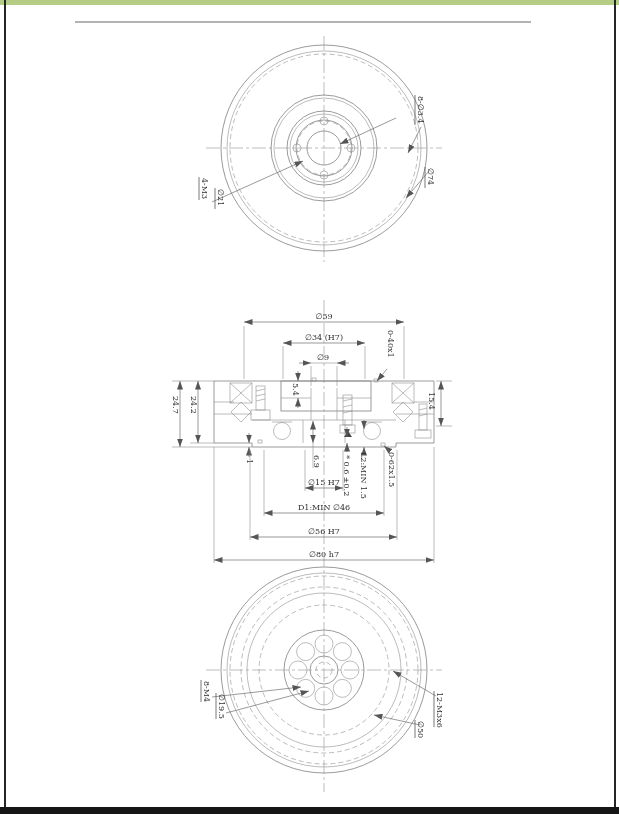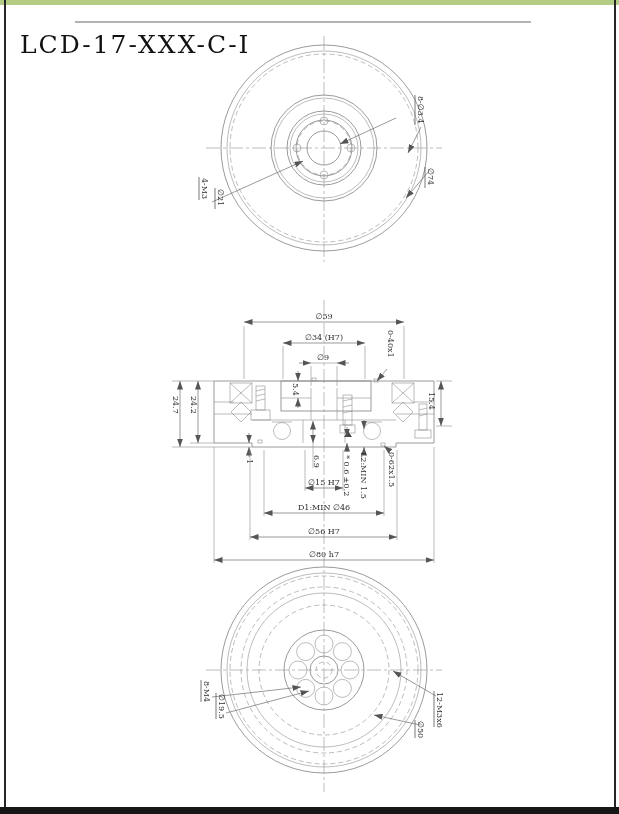--- a/index.html
+++ b/index.html
@@ -26,21 +26,20 @@
 </style>
 </head>
 <body>
 
 <div class="page">
   <div class="accent-top"></div>
   <div class="edge-left"></div>
   <div class="edge-right"></div>
   <div class="footer-bar"></div>
   <div class="rule-top"></div>
-  <div class="title">LCD-17-XXX-C-I</div>
 
   <svg class="draw" id="draw" width="619" height="814" viewBox="0 0 619 814">
     <defs>
       <marker id="aE" markerWidth="9" markerHeight="6" refX="8.5" refY="3" orient="auto" markerUnits="userSpaceOnUse">
         <path d="M0,0 L8.5,3 L0,6 Z" fill="#555"></path>
       </marker>
       <marker id="aS" markerWidth="9" markerHeight="6" refX="8.5" refY="3" orient="auto-start-reverse" markerUnits="userSpaceOnUse">
         <path d="M0,0 L8.5,3 L0,6 Z" fill="#555"></path>
       </marker>
     </defs>

